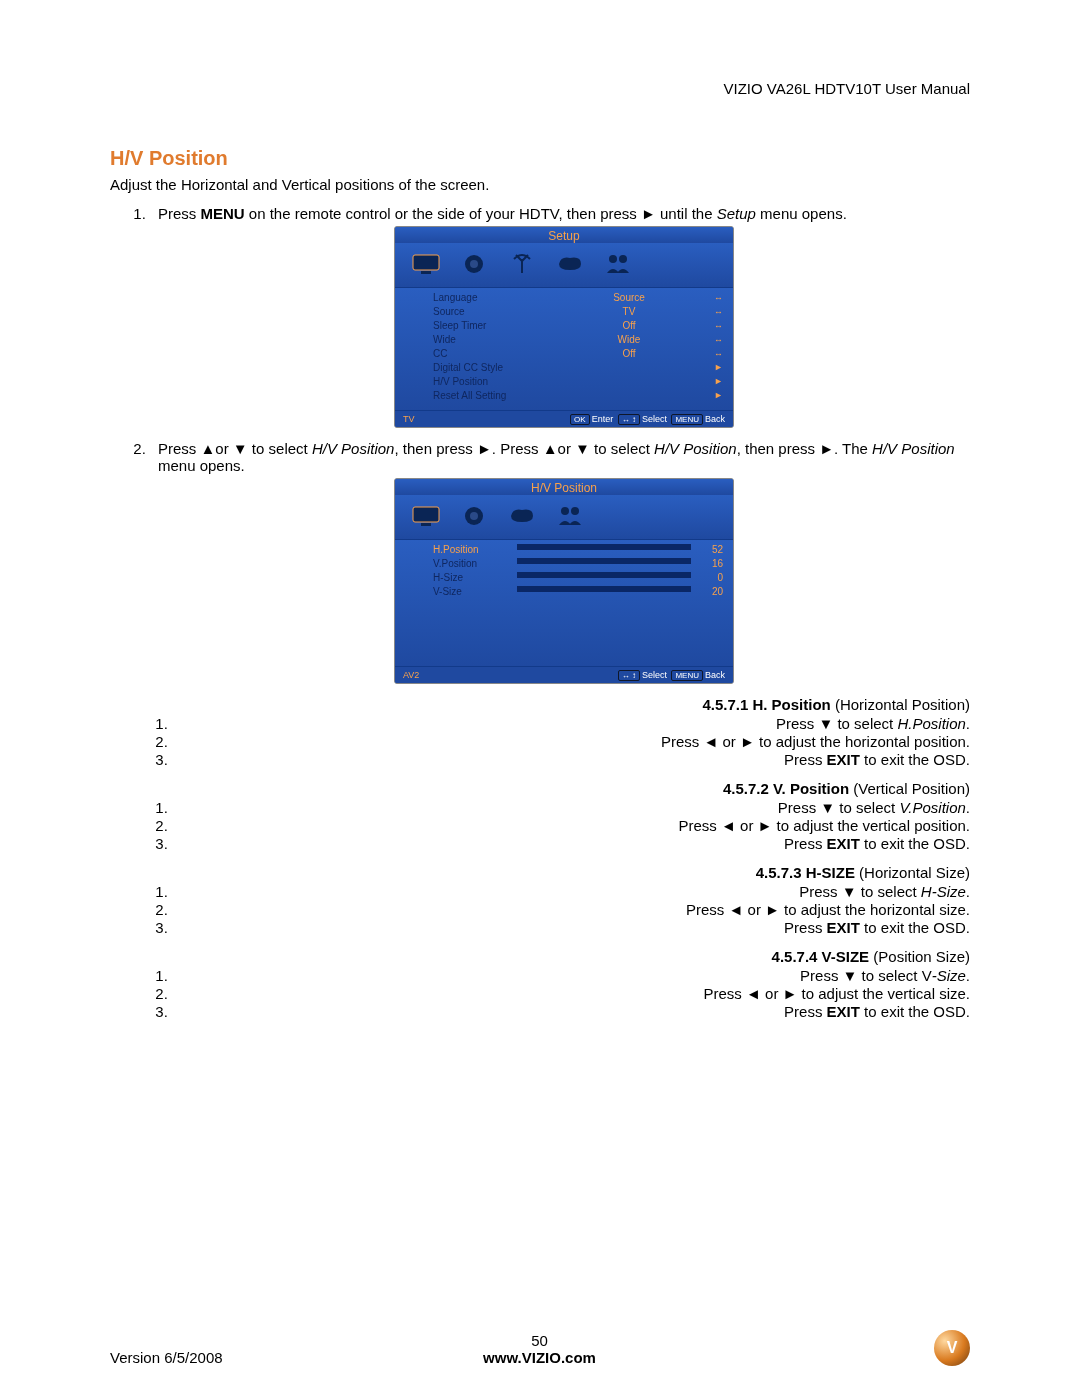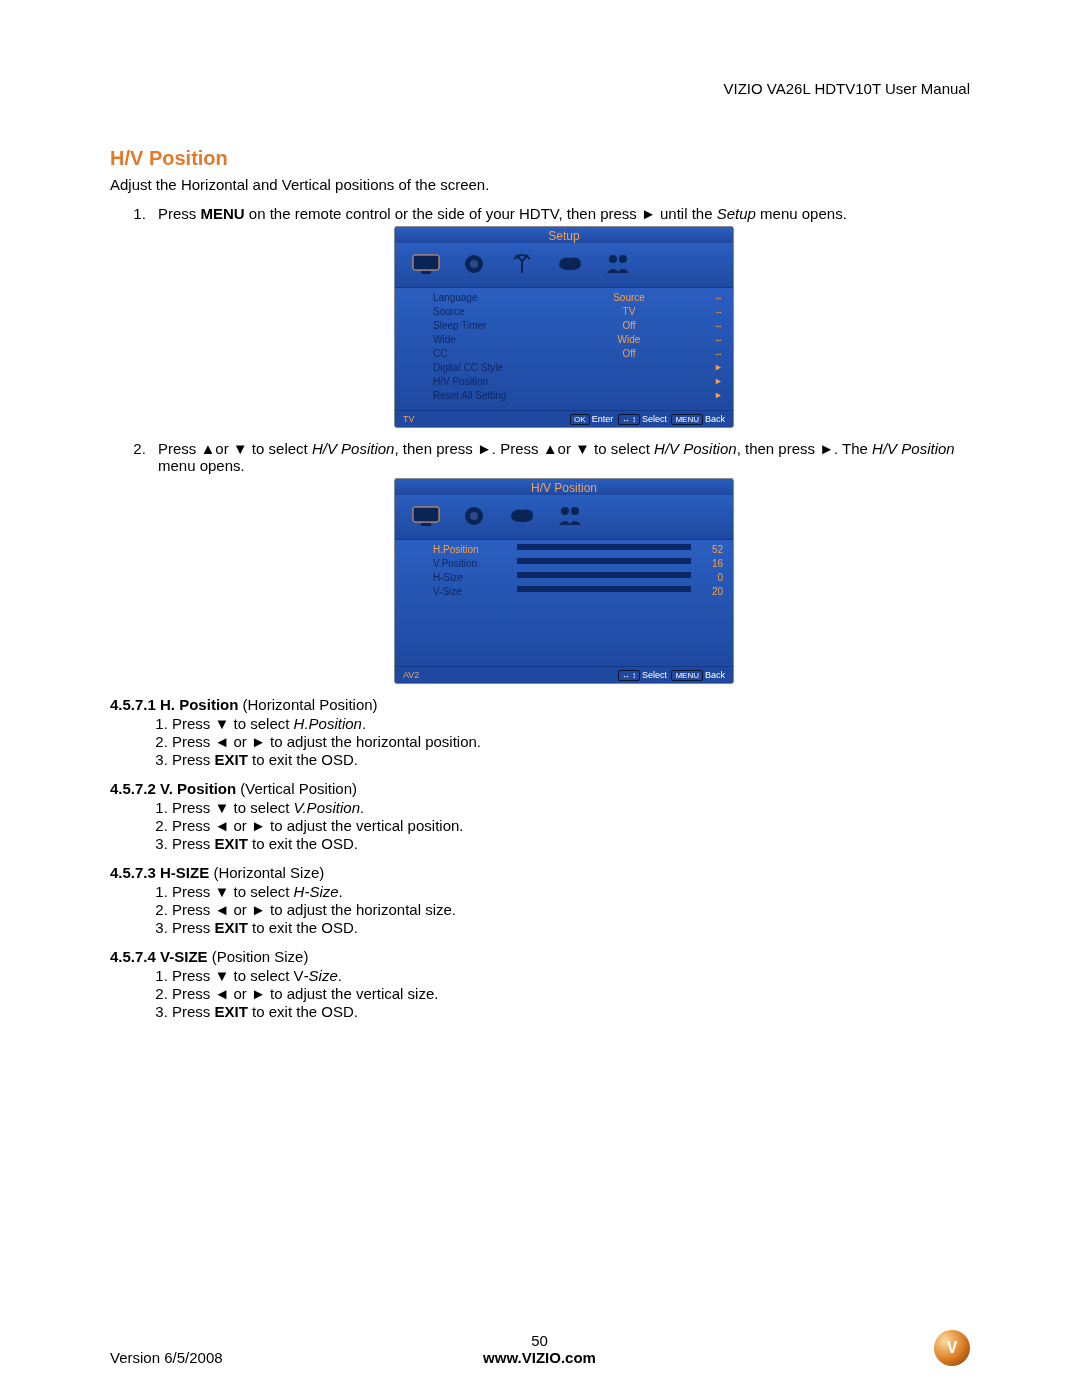--- a/index.html
+++ b/index.html
@@ -133,20 +133,21 @@
   }
   .osd-slider-fill.blue { background: #2d7fff; }
   .osd-slider-num {
     flex: 0 0 26px;
     text-align: right;
     color: #f7a14c;
   }
   .osd2-rows .osd-label { flex: 0 0 78px; }
   .subsec {
     margin-top: 12px;
+    text-align: right;
   }
   .subsec-title { font-weight: bold; display: inline; }
   .subsec-list {
     margin: 2px 0 0 62px;
     padding: 0;
   }
   .subsec-list li {
     margin-bottom: 1px;
   }
   .footer {

